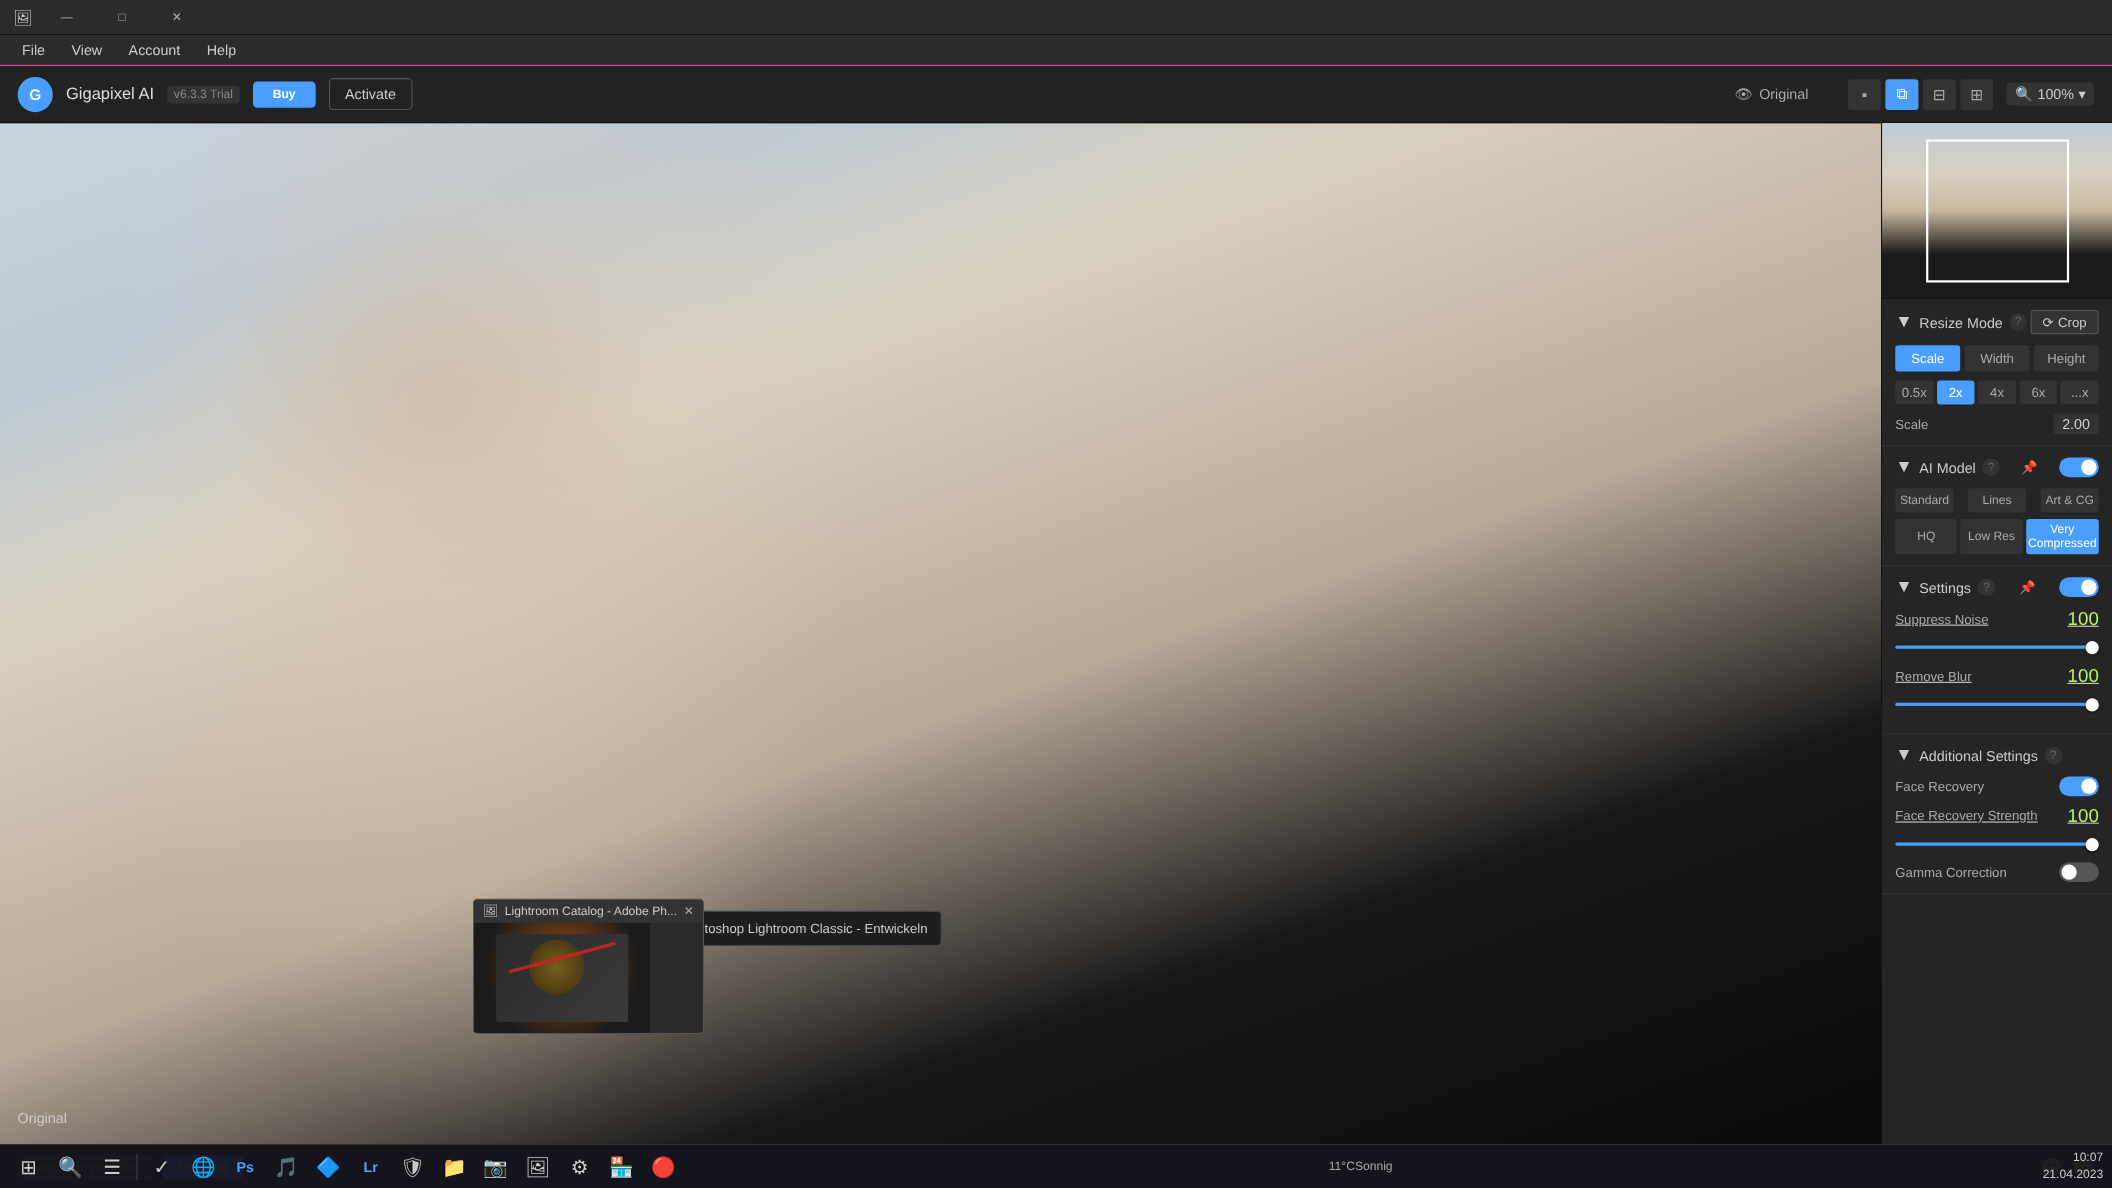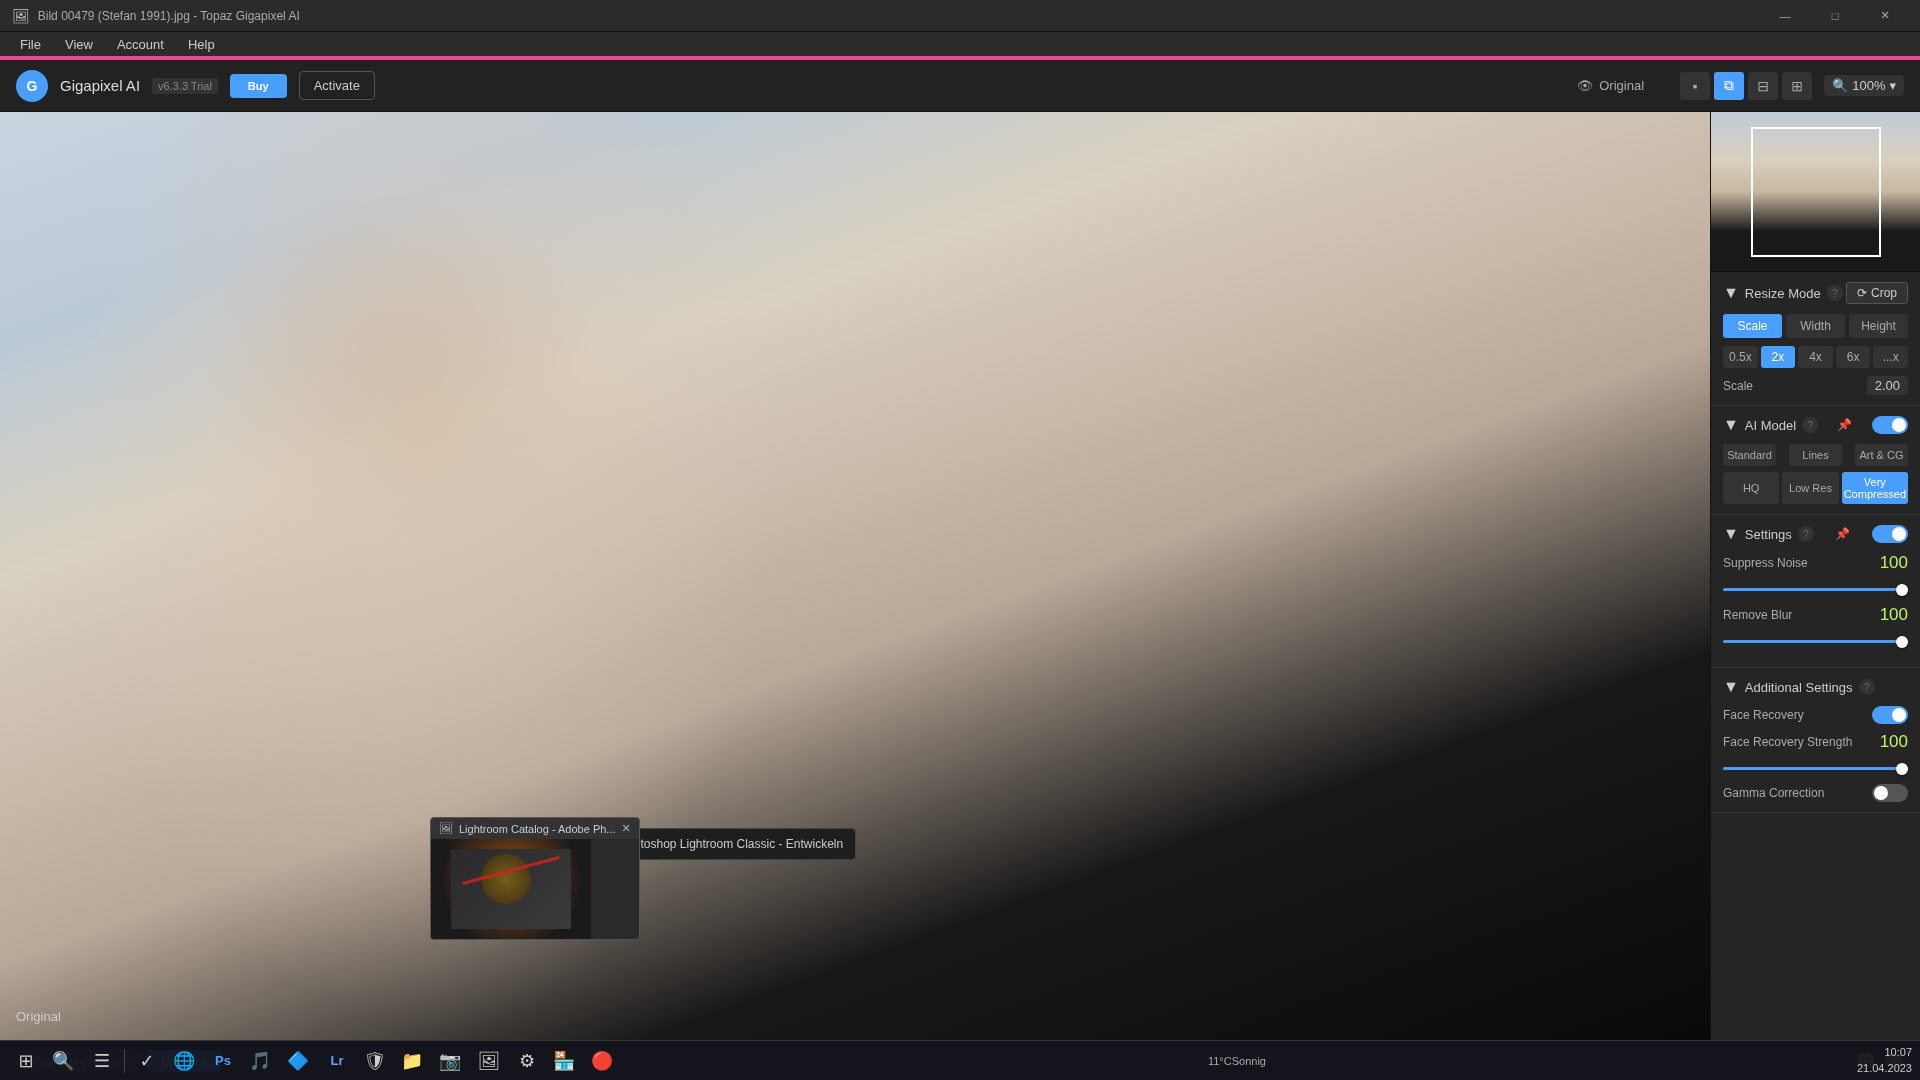--- a/index.html
+++ b/index.html
@@ -5,21 +5,21 @@
     * { margin: 0; padding: 0; box-sizing: border-box; }
     body { width: 1920px; height: 1080px; background: #1a1a1a; font-family: 'Segoe UI', Arial, sans-serif; color: #ccc; overflow: hidden; position: relative; }
 
     
     #titlebar { background: #2b2b2b; height: 32px; display: flex; align-items: center; padding: 0 12px; gap: 8px; border-bottom: 1px solid #111; }
     #titlebar .title { font-size: 12px; color: #aaa; flex: 1; }
     #titlebar .win-controls { display: flex; gap: 4px; }
     #titlebar .win-btn { width: 46px; height: 32px; display: flex; align-items: center; justify-content: center; font-size: 11px; color: #aaa; cursor: pointer; }
 
     
-    #menubar { background: #2b2b2b; height: 28px; display: flex; align-items: center; padding: 0 8px; border-bottom: 4px solid #ec4899; }
+    #menubar { background: #2b2b2b; height: 28px; display: flex; align-items: center; padding: 0 8px; border-bottom: 1px solid #ec4899; }
     #menubar .menu-item { padding: 4px 12px; font-size: 13px; color: #ccc; cursor: pointer; }
 
     
     #header { background: #222; height: 52px; display: flex; align-items: center; padding: 0 16px; gap: 12px; border-bottom: 1px solid #111; }
     #header .logo { width: 32px; height: 32px; background: #4a9eff; border-radius: 50%; display: flex; align-items: center; justify-content: center; font-weight: bold; font-size: 14px; color: white; }
     #header .app-name { font-size: 15px; color: #ddd; font-weight: 500; }
     #header .version { font-size: 11px; color: #888; background: #333; padding: 2px 6px; border-radius: 3px; }
     #header .spacer { flex: 1; }
     #header .btn-buy { background: #4a9eff; color: white; border: none; padding: 6px 18px; border-radius: 4px; font-size: 11px; cursor: pointer; font-weight: 600; }
     #header .btn-activate { background: transparent; color: #ccc; border: 1px solid #555; padding: 6px 14px; border-radius: 4px; font-size: 13px; cursor: pointer; }
@@ -87,21 +87,21 @@
 
     
     .model-btns { display: flex; gap: 13px; margin-bottom: 6px; }
     .model-btn { flex: 1; padding: 5px 2px; background: #333; border: none; color: #aaa; border-radius: 3px; font-size: 11px; cursor: pointer; }
 
     .quality-btns { display: flex; gap: 3px; }
     .quality-btn { flex: 1; padding: 4px 2px; background: #333; border: none; color: #aaa; border-radius: 3px; font-size: 11px; cursor: pointer; }
     .quality-btn.active { background: #4a9eff; color: white; }
 
     
-    .slider-row { margin-bottom: 10px; }
+    .slider-row { margin-bottom: 10px; text-decoration: underline; }
     .slider-label-row { display: flex; justify-content: space-between; align-items: center; margin-bottom: 4px; }
     .slider-label { font-size: 12px; color: #aaa; }
     .slider-value { font-size: 17px; color: #bef264; }
 
     
     #statusbar { height: 40px; background: #222; border-top: 1px solid #111; display: flex; align-items: center; padding: 0 16px; gap: 8px; }
     .status-badge { padding: 4px 14px; border-radius: 4px; font-size: 12px; font-weight: 500; }
     .status-badge.compressed { background: #444; color: #aaa; }
     .status-badge.updated { background: #4a9eff; color: white; }
     .status-spacer { flex: 1; }
@@ -115,21 +115,20 @@
     .taskbar-weather { font-size: 11px; color: #aaa; display: flex; flex-direction: row; align-items: center; margin-right: 8px; }
 
     input[type=range] { -webkit-appearance: none; width: 100%; height: 3px; background: linear-gradient(to right, #4a9eff var(--pct), #444 var(--pct)); border-radius: 2px; outline: none; cursor: pointer; }
     input[type=range]::-webkit-slider-thumb { -webkit-appearance: none; width: 12px; height: 12px; background: white; border-radius: 50%; box-shadow: 0 1px 3px rgba(0,0,0,0.5); }
   </style>
 </head>
 <body>
 
 <div id="titlebar">
   <span style="font-size:14px;">🖼</span>
-  <span class="title">Bild 00479 (Stefan 1991).jpg - Topaz Gigapixel AI</span>
   <div class="win-controls">
     <div class="win-btn">—</div>
     <div class="win-btn">□</div>
     <div class="win-btn close">✕</div>
   </div>
 </div>
 
 <div id="menubar">
   <div class="menu-item">File</div>
   <div class="menu-item">View</div>

